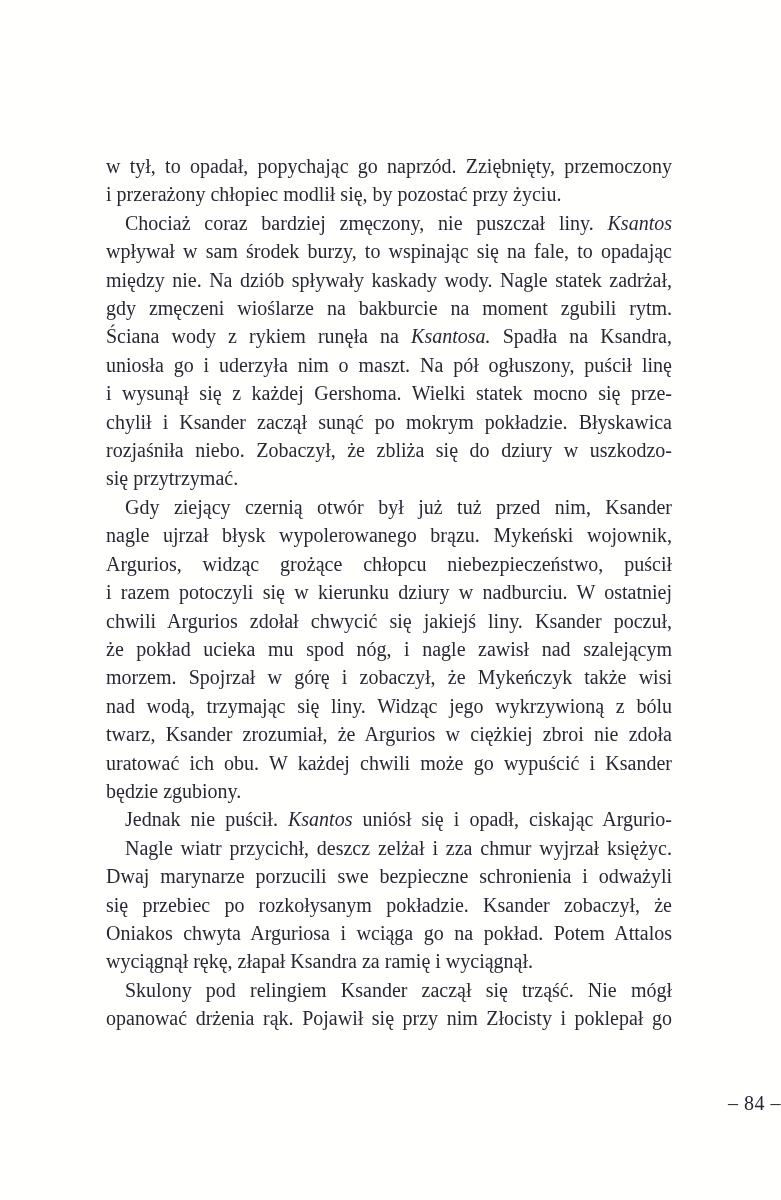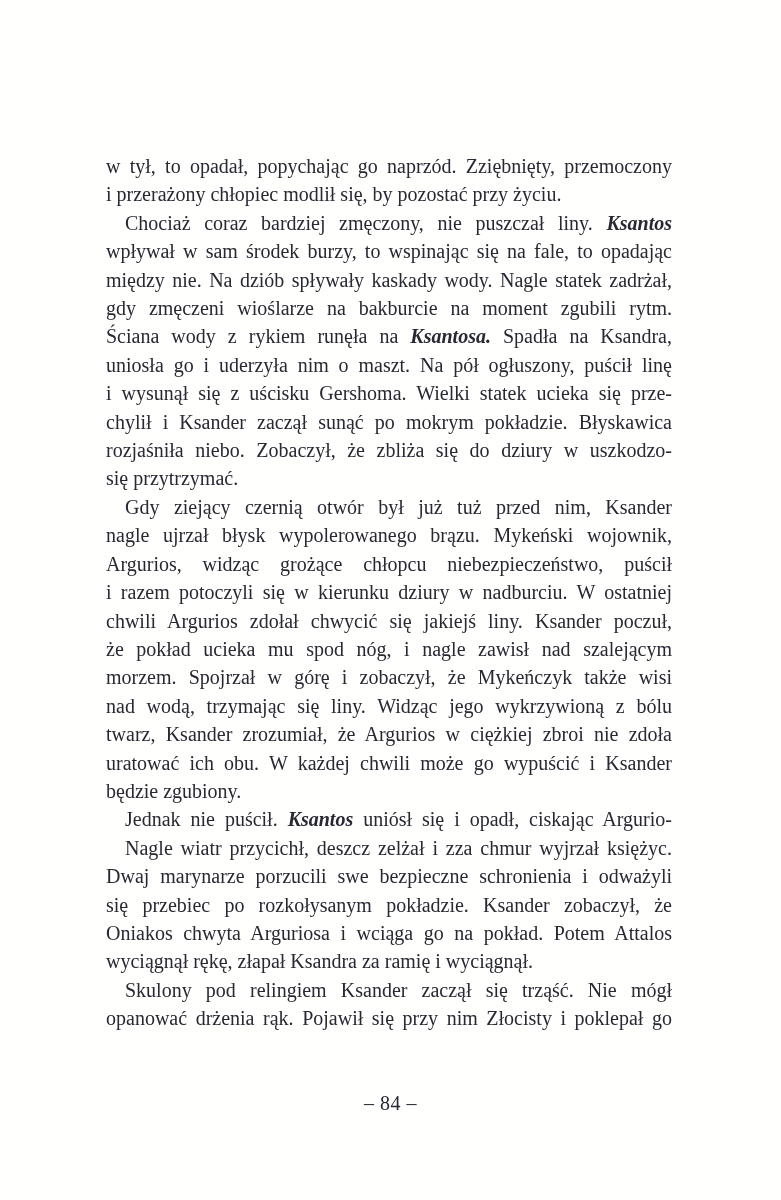--- a/index.html
+++ b/index.html
@@ -40,28 +40,27 @@
     overflow: visible;
   }
   .line.indent {
     text-indent: 19px;
   }
   .line.para-end {
     text-align-last: left;
   }
   .line i {
     font-style: italic;
-    font-weight: bold;
   }
   .folio {
     position: absolute;
     left: 0;
     top: 1090px;
     width: 781px;
-    text-align: center;
+    text-align: right;
     font-size: 20px;
     line-height: 26px;
     letter-spacing: 0.5px;
   }
 </style>
 </head>
 <body>
 
 <div class="page">
   <div class="text-block" id="text-block">
@@ -69,21 +68,21 @@
         <div class="line" style="">w tył, to opadał, popychając go naprzód. Zziębnięty, przemoczony</div>
         <div class="line para-end" style="">i przerażony chłopiec modlił się, by pozostać przy życiu.</div>
       </div>
       <div class="para">
         <div class="line indent" style="">Chociaż coraz bardziej zmęczony, nie puszczał liny. <i>Ksantos</i></div>
         <div class="line" style="">wpływał w sam środek burzy, to wspinając się na fale, to opadając</div>
         <div class="line" style="">między nie. Na dziób spływały kaskady wody. Nagle statek zadrżał,</div>
         <div class="line" style="">gdy zmęczeni wioślarze na bakburcie na moment zgubili rytm.</div>
         <div class="line" style="">Ściana wody z rykiem runęła na <i>Ksantosa.</i> Spadła na Ksandra,</div>
         <div class="line" style="">uniosła go i uderzyła nim o maszt. Na pół ogłuszony, puścił linę</div>
-        <div class="line" style="">i wysunął się z uścisku Gershoma. Wielki statek ucieka się prze-</div>
+        <div class="line" style="">i wysunął się z każdej Gershoma. Wielki statek mocno się prze-</div>
         <div class="line" style="">chylił i Ksander zaczął sunąć po mokrym pokładzie. Błyskawica</div>
         <div class="line" style="">rozjaśniła niebo. Zobaczył, że zbliża się do dziury w uszkodzo-</div>
         <div class="line para-end" style="">się przytrzymać.</div>
       </div>
       <div class="para">
         <div class="line indent" style="">Gdy ziejący czernią otwór był już tuż przed nim, Ksander</div>
         <div class="line" style="">nagle ujrzał błysk wypolerowanego brązu. Mykeński wojownik,</div>
         <div class="line" style="">Argurios, widząc grożące chłopcu niebezpieczeństwo, puścił</div>
         <div class="line" style="">i razem potoczyli się w kierunku dziury w nadburciu. W ostatniej</div>
         <div class="line" style="">chwili Argurios zdołał chwycić się jakiejś liny. Ksander poczuł,</div>

